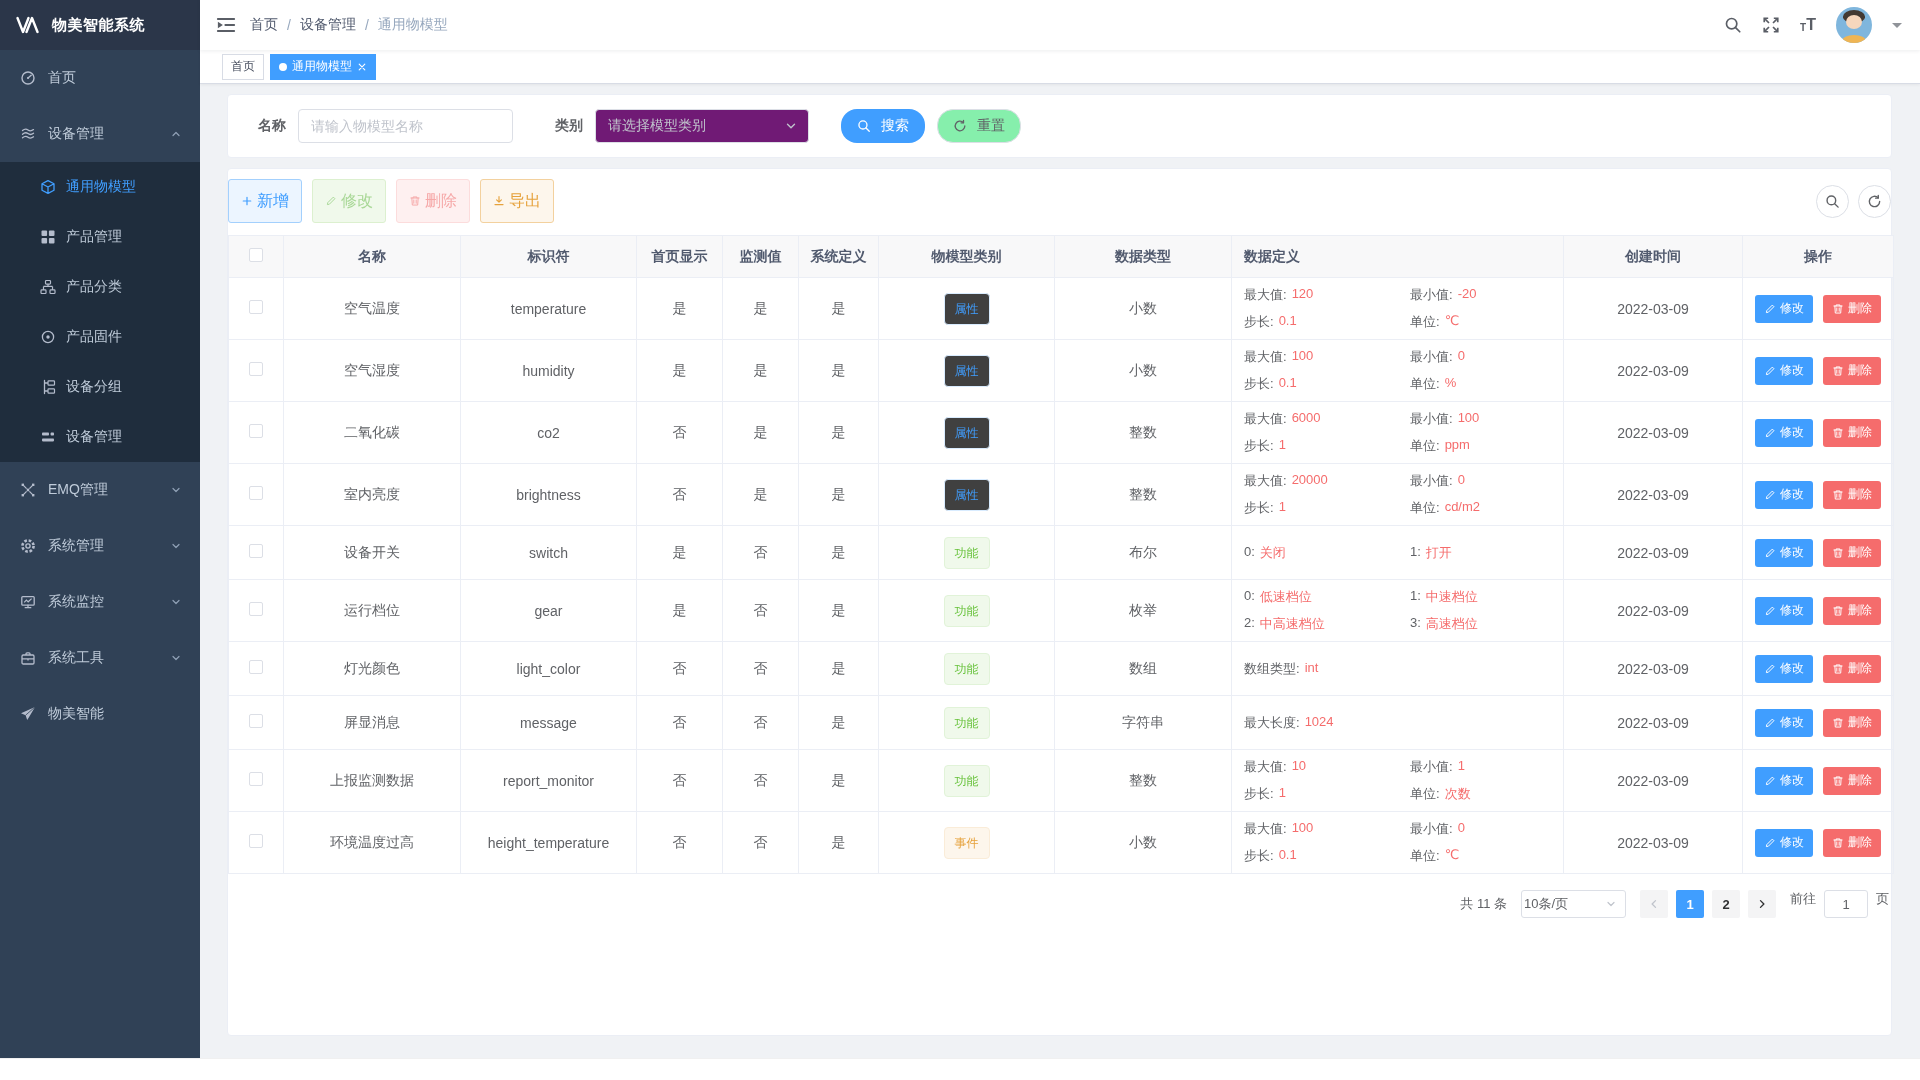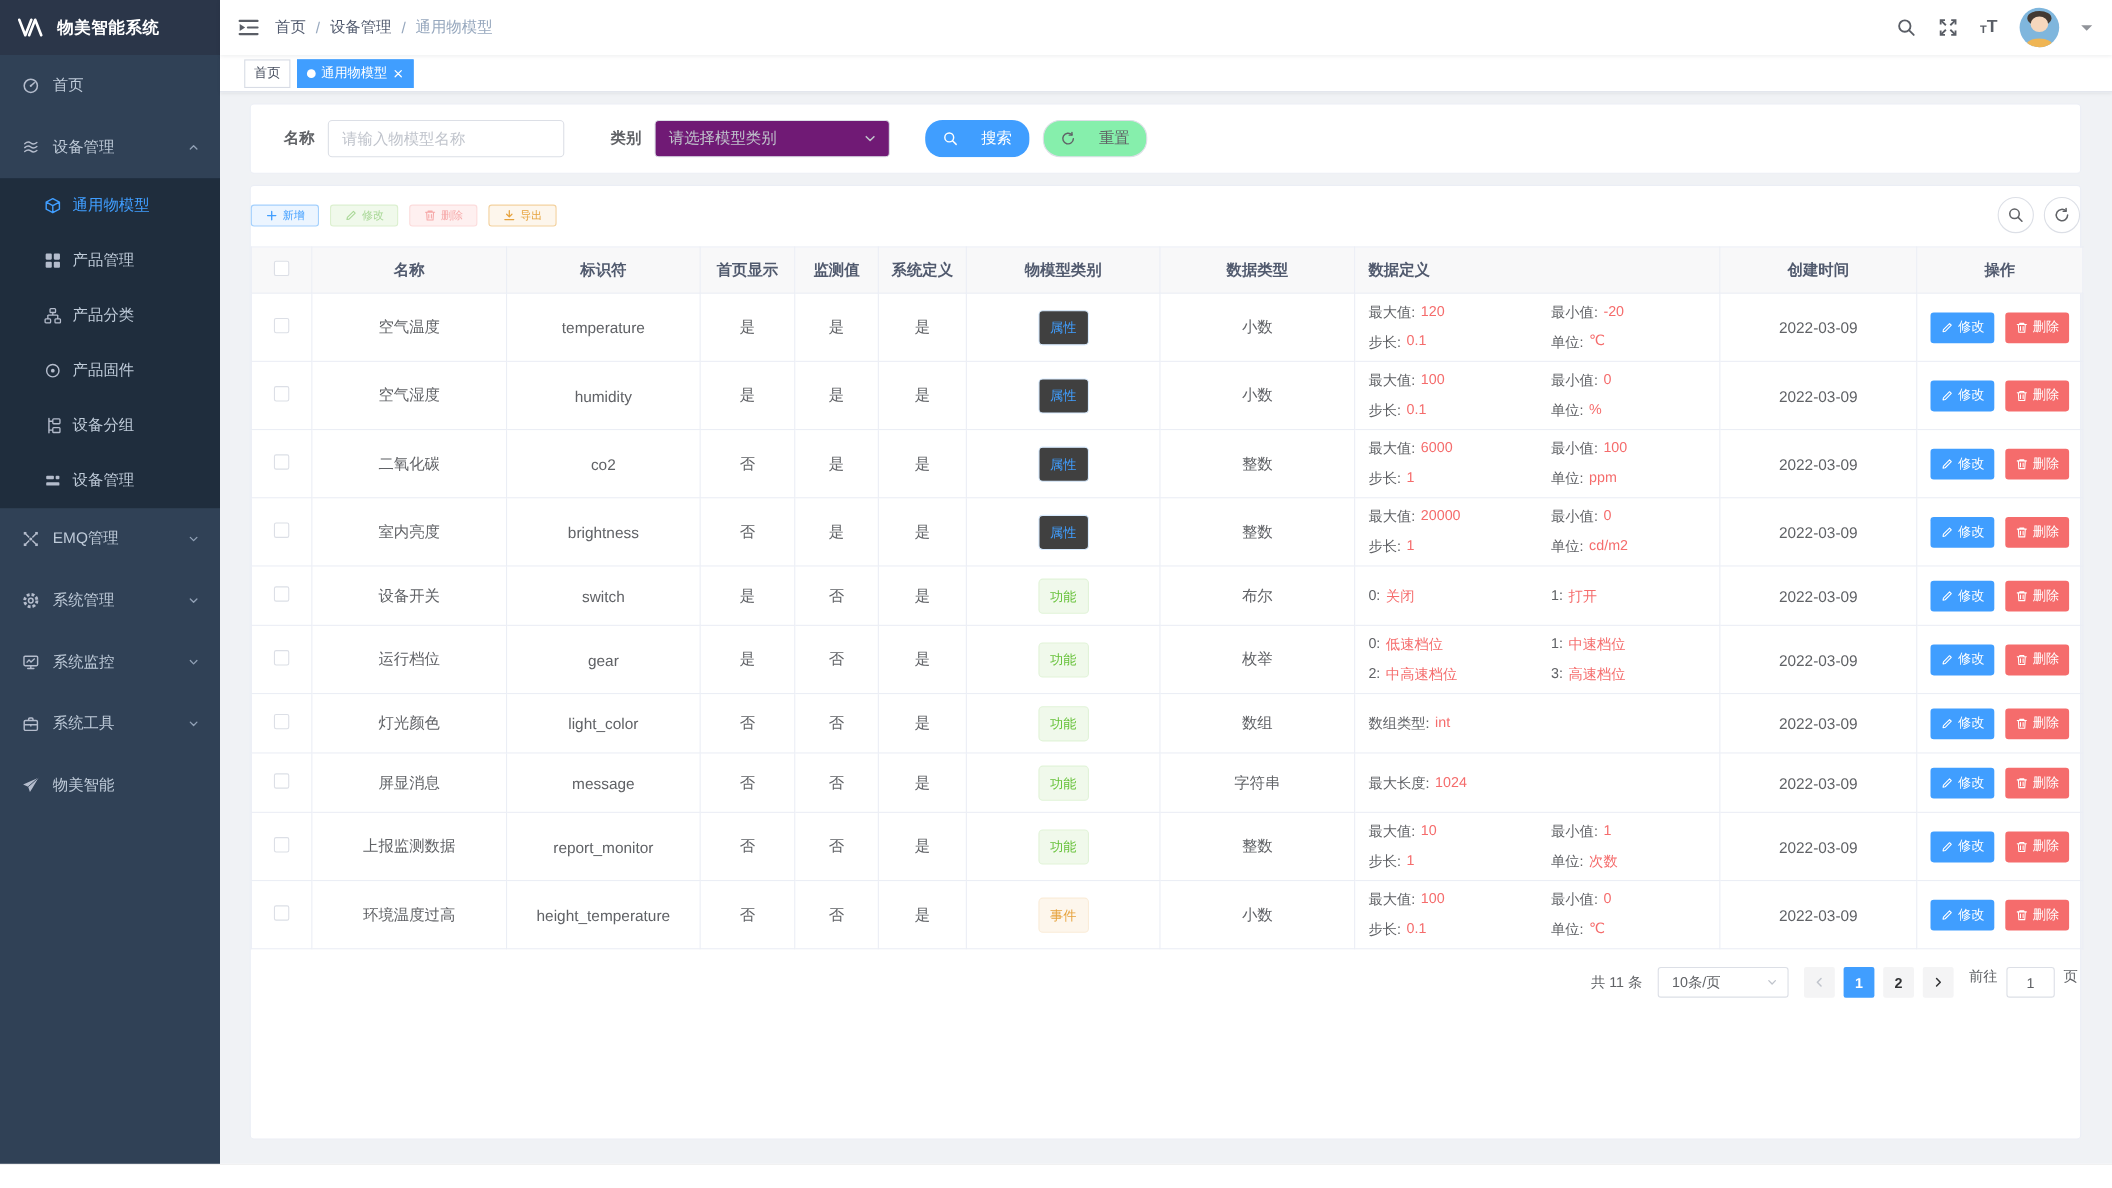--- a/index.html
+++ b/index.html
@@ -57,29 +57,29 @@
 
   
   .search-card { flex:none; height:64px; display:flex; align-items:center; gap:12px; padding-left:30px; }
   .f-label { font-size:14px; font-weight:bold; color:#606266; }
   .f-input { width:215px; height:34px; border:1px solid #dcdfe6; border-radius:4px; padding:0 12px; font-size:14px; color:#606266; outline:none; }
   .f-input::placeholder { color:#c0c4cc; }
   .f-select { width:214px; height:34px; border:1px solid #dcdfe6; border-radius:4px; padding:0 10px 0 12px;
     display:flex; align-items:center; justify-content:space-between; font-size:14px; color:#c0c4cc; background:#701a75; cursor:pointer; }
   .f-select .ic { width:14px; height:14px; color:#c0c4cc; }
   .gap-lg { width:18px; }
-  .btn { display:inline-flex; align-items:center; gap:21px; border-radius:16px; font-size:14px; cursor:pointer; border:1px solid transparent; }
+  .btn { display:inline-flex; align-items:center; gap:10px; border-radius:16px; font-size:14px; cursor:pointer; border:1px solid transparent; }
   .btn .ic { width:14px; height:14px; }
   .btn-search { height:34px; padding:0 15px; background:#409EFF; color:#fff; }
   .btn-reset { height:34px; padding:0 15px; background:#86efac; border-color:#dcdfe6; color:#606266; }
 
   
   .table-card { flex:1; padding-top:10px; display:flex; flex-direction:column; min-height:0; }
   .toolbar { flex:none; display:flex; align-items:center; margin-bottom:12px; }
-  .mini { height:20px; padding:0 12px; font-size:10px; border-radius:3px; display:inline-flex; align-items:center; gap:4px; cursor:pointer; border:1px solid; margin-right:10px; }
+  .mini { height:44px; padding:0 12px; font-size:16px; border-radius:3px; display:inline-flex; align-items:center; gap:4px; cursor:pointer; border:1px solid; margin-right:10px; }
   .mini .ic { width:12px; height:12px; }
   .m-add { color:#409EFF; background:#ecf5ff; border-color:#a3d0fd; }
   .m-edit { color:#a9d897; background:#f0f9eb; border-color:#dcf0cf; }
   .m-del { color:#f6a8a8; background:#fef0f0; border-color:#fcdcdc; }
   .m-export { color:#E6A23C; background:#fdf6ec; border-color:#f3d19e; }
   .tool-right { margin-left:auto; display:flex; gap:9px; }
   .circle-btn { width:33px; height:33px; border-radius:50%; border:1px solid #dcdfe6; background:#fff; display:flex; align-items:center; justify-content:center; color:#606266; cursor:pointer; }
   .circle-btn .ic { width:15px; height:15px; }
 
   table { width:100%; border-collapse:collapse; table-layout:fixed; }
@@ -97,21 +97,21 @@
   .def-item .k { color:#606266; }
   .def-item .v { color:#F56C6C;text-align:right; }
   .ops { display:flex; gap:10px; justify-content:center; }
   .op { height:28px; padding:0 9px; border:none; border-radius:3px; color:#fff; font-size:12px; display:inline-flex; align-items:center; gap:4px; cursor:pointer; }
   .op .ic { width:12px; height:12px; }
   .op-edit { background:#409EFF; }
   .op-del { background:#F56C6C; }
 
   
   .pagination { flex:none; display:flex; align-items:center; justify-content:flex-end; gap:14px; margin:16px 2px 18px; font-size:13px; color:#606266; }
-  .pg-select { width:119px; height:28px; border:1px solid #dcdfe6; border-radius:3px; display:flex; align-items:center; justify-content:space-between; padding:0 8px 0 12px; cursor:pointer; background:#fff; }
+  .pg-select { width:105px; height:28px; border:1px solid #dcdfe6; border-radius:3px; display:flex; align-items:center; justify-content:space-between; padding:0 8px 0 2px; cursor:pointer; background:#fff; }
   .pg-select .ic { width:12px; height:12px; color:#c0c4cc; }
   .pager { display:flex; gap:8px; align-items:center; }
   .pg-btn { min-width:28px; height:28px; border-radius:2px; background:#f4f4f5; color:#303133; font-weight:bold; display:flex; align-items:center; justify-content:center; cursor:pointer; font-size:13px; }
   .pg-btn .ic { width:12px; height:12px; }
   .pg-btn.disabled { color:#c0c4cc; cursor:default; }
   .pg-btn.current { background:#409EFF; color:#fff; }
   .goto { display:flex; align-items:flex-start; gap:8px; }
   .goto input { width:44px; height:28px; border:1px solid #dcdfe6; border-radius:3px; text-align:center; font-size:13px; color:#606266; outline:none; }
 </style>
 </head>

